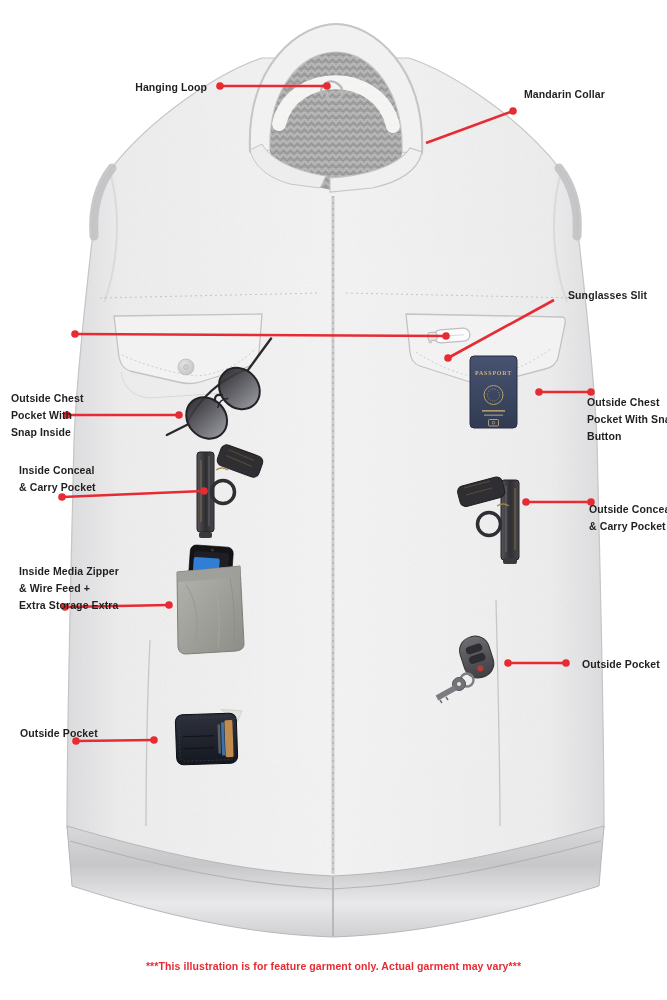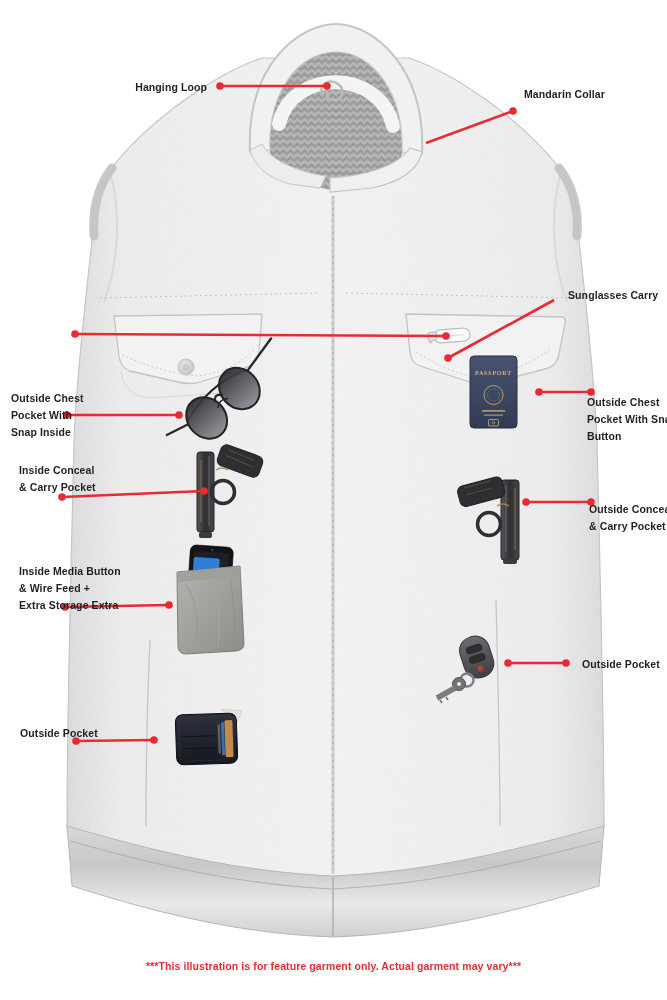--- a/index.html
+++ b/index.html
@@ -303,37 +303,37 @@
 
   <div class="callout" style="left:90px;top:79px;width:117px;text-align:right">
     <div>Hanging Loop</div>
   </div>
 
   <div class="callout" style="left:524px;top:86px">
     <div>Mandarin Collar</div>
   </div>
 
   <div class="callout" style="left:568px;top:287px">
-    <div>Sunglasses Carry</div>
+    <div>Sunglasses Slit</div>
   </div>
 
 
   <div class="callout" style="left:11px;top:390px">
     <div>Outside Chest</div>
     <div>Pocket With</div>
     <div>Snap Inside</div>
   </div>
 
   <div class="callout" style="left:19px;top:462px">
     <div>Inside Conceal</div>
     <div>&amp; Carry Pocket</div>
   </div>
 
   <div class="callout" style="left:19px;top:563px">
-    <div>Inside Media Button</div>
+    <div>Inside Media Zipper</div>
     <div>&amp; Wire Feed +</div>
     <div>Extra Storage Extra</div>
   </div>
 
   <div class="callout" style="left:20px;top:725px">
     <div>Outside Pocket</div>
   </div>
 
   <div class="callout" style="left:587px;top:394px">
     <div>Outside Chest</div>

